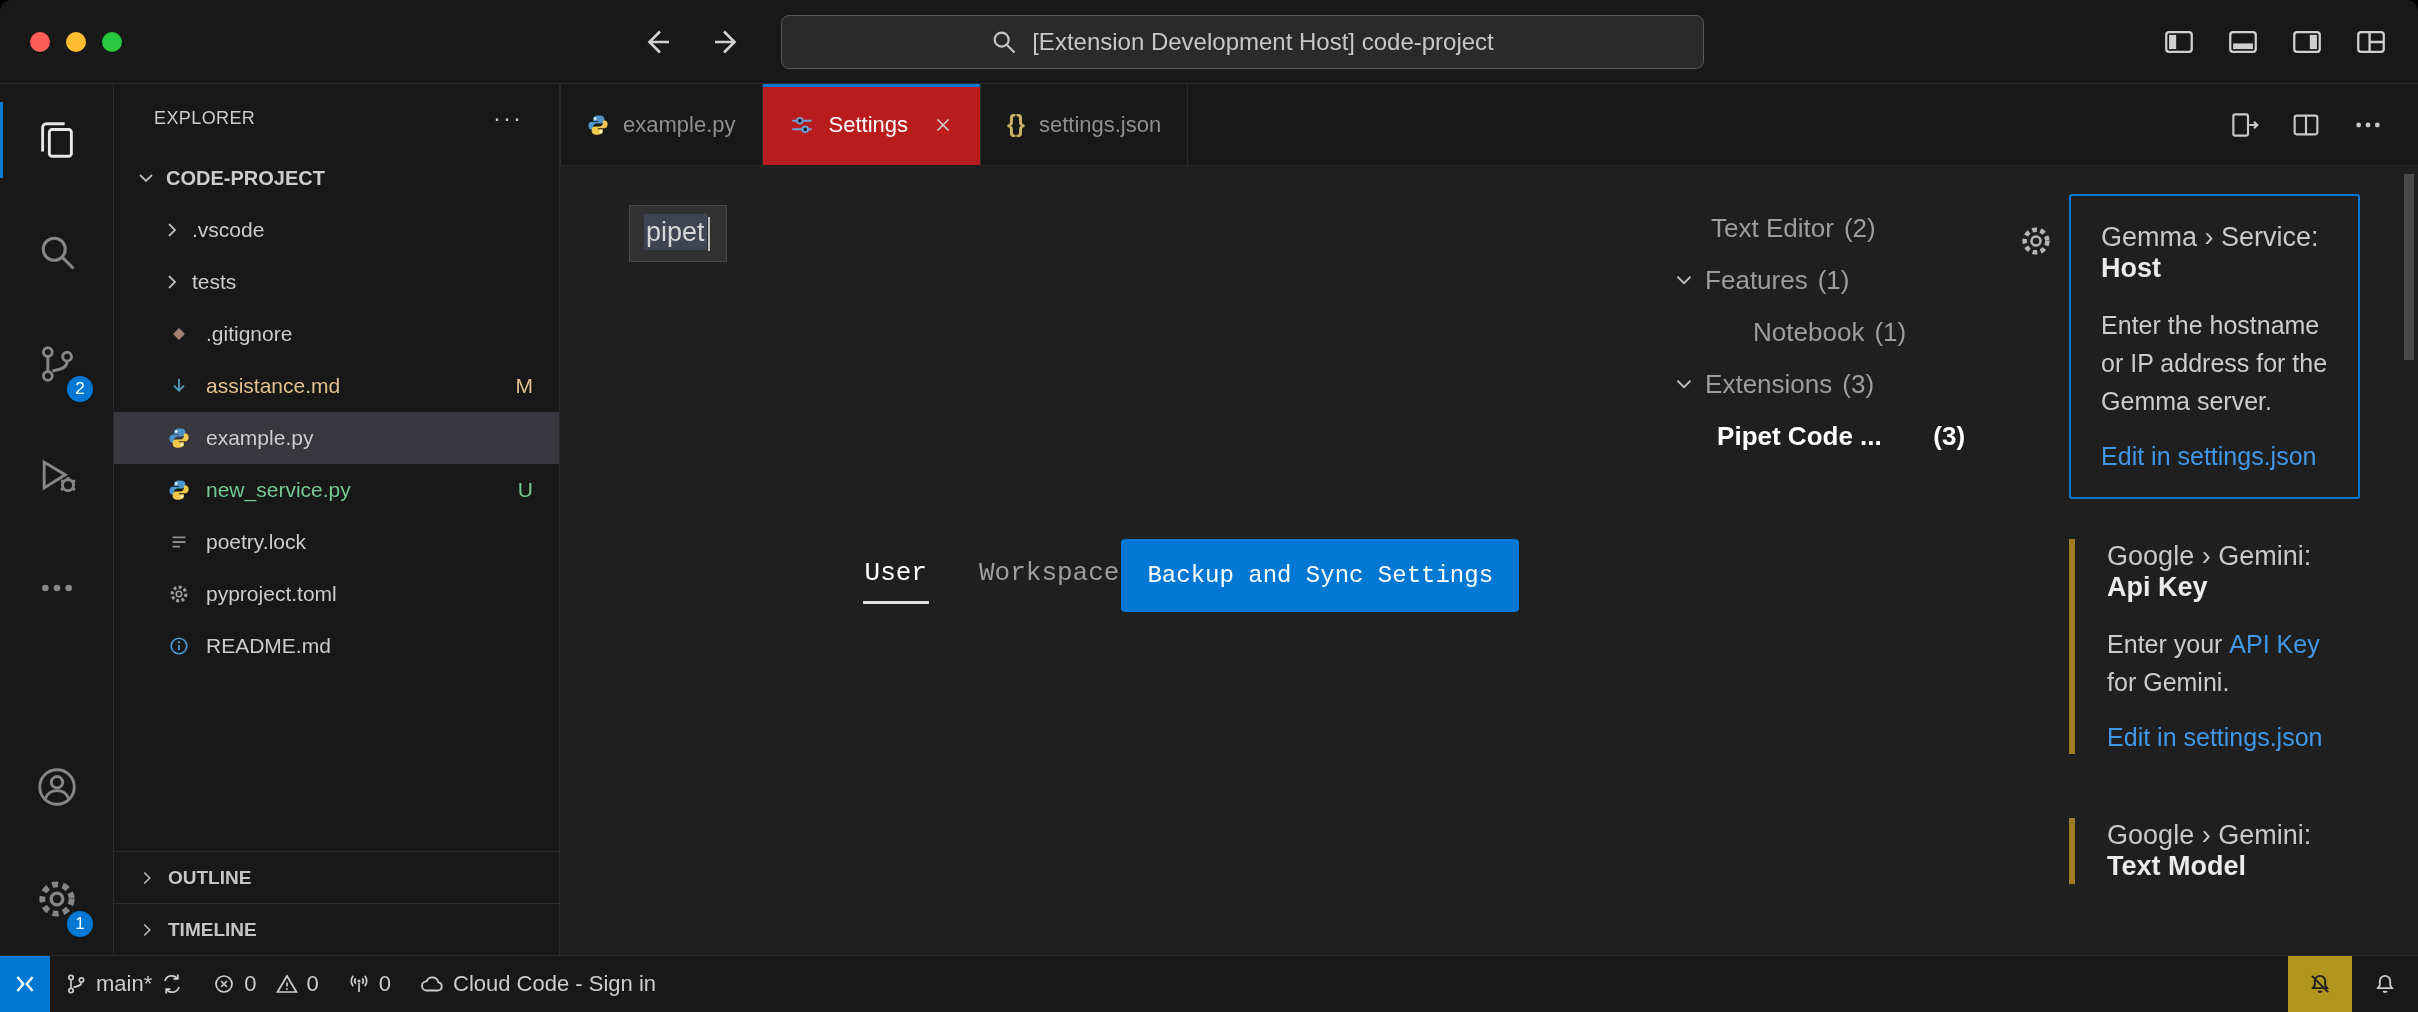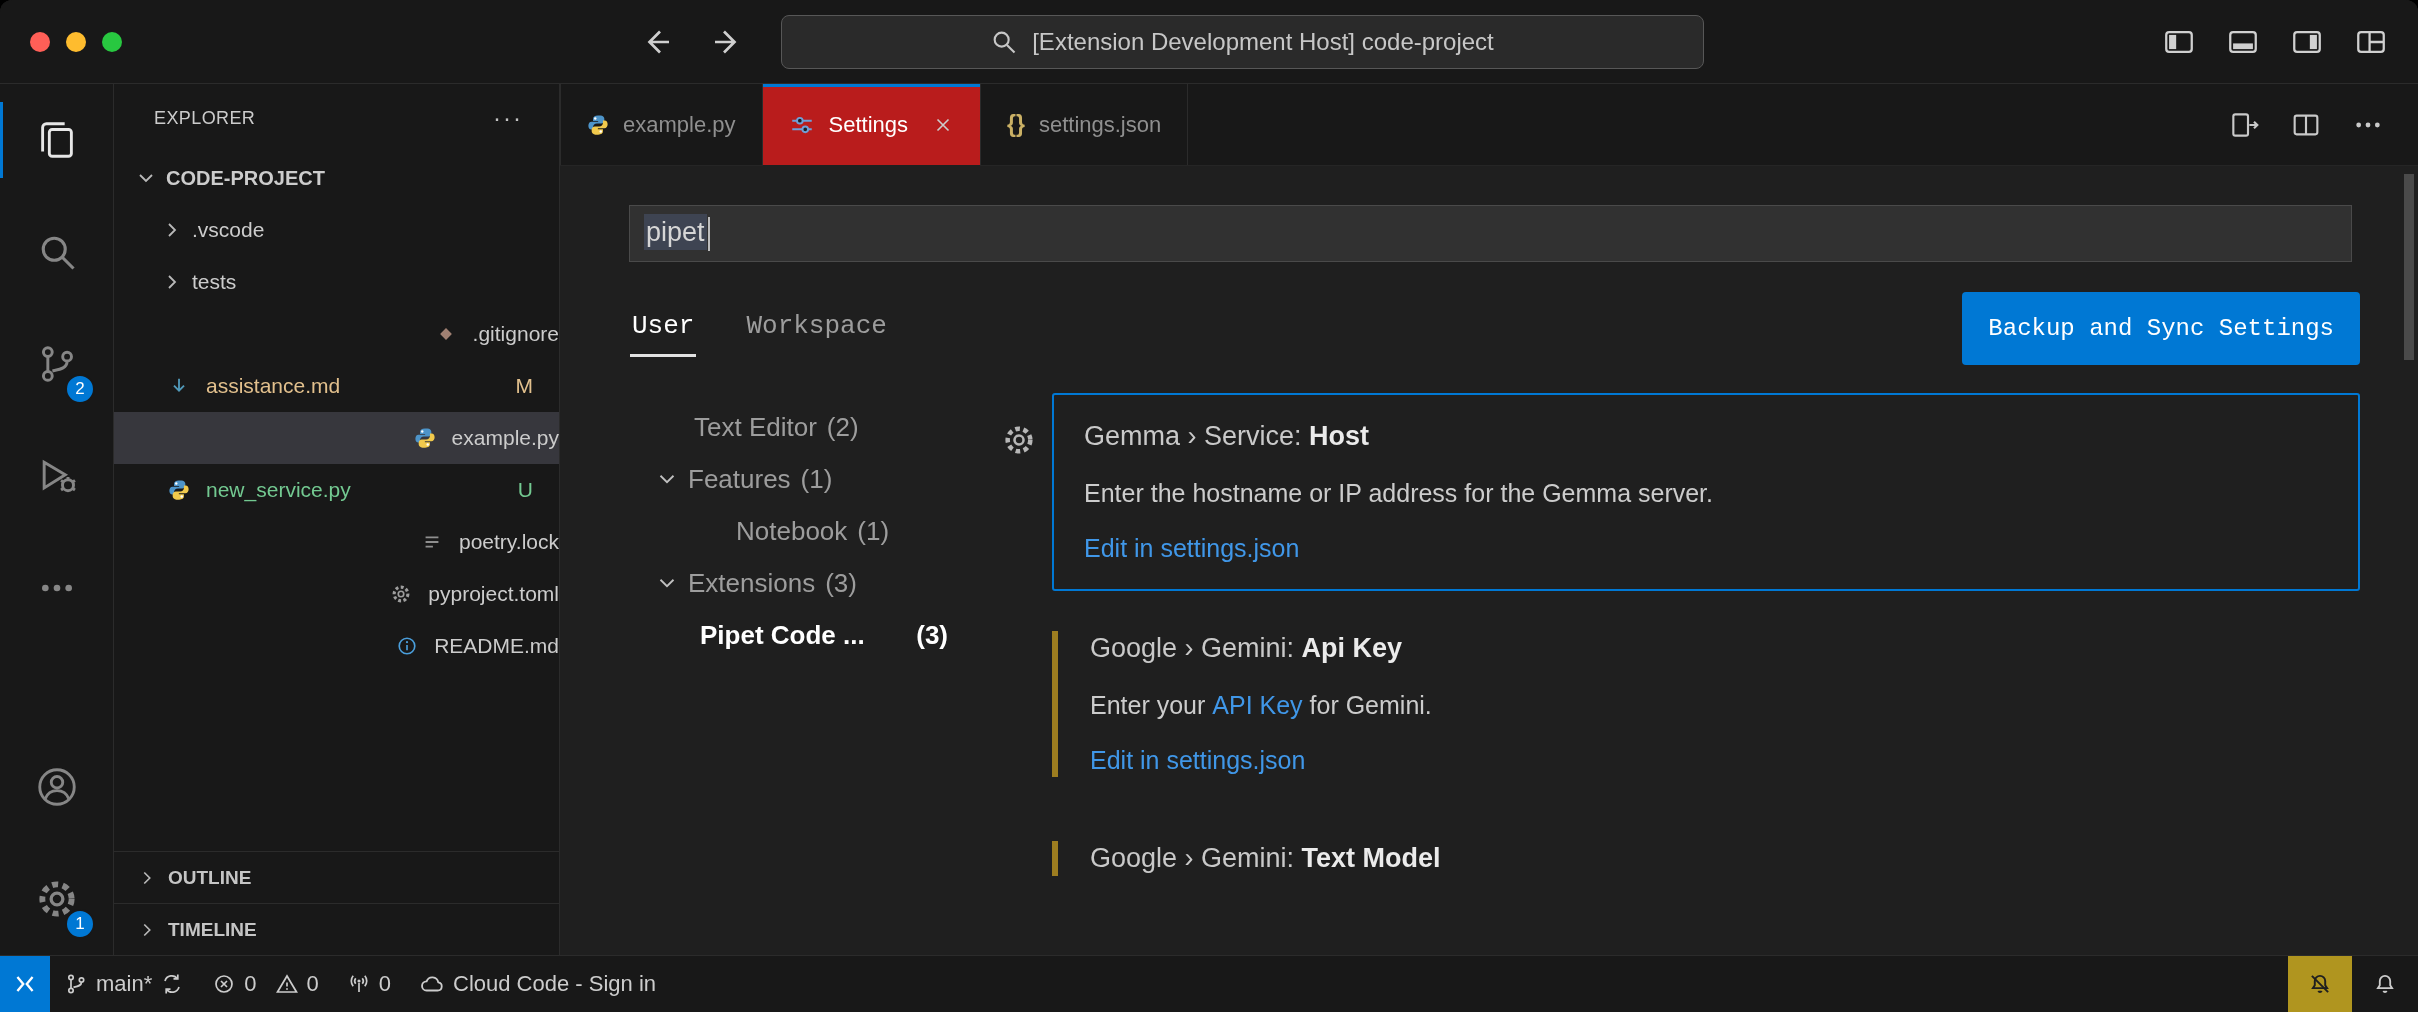--- a/index.html
+++ b/index.html
@@ -52,21 +52,21 @@
     width:446px; flex:0 0 446px; background:#181818; border-right:1px solid #2b2b2b;
     display:flex; flex-direction:column; min-height:0;
   }
   .sidebar-header { height:68px; display:flex; align-items:center; padding:0 36px 0 40px; font-size:18px; letter-spacing:.4px; color:#cccccc; }
   .sidebar-header .dots { margin-left:auto; color:#c3c3c3; letter-spacing:2px; font-size:24px; }
   .tree { }
   .tree-row { height:52px; display:flex; align-items:center; font-size:21px; color:#cccccc; padding-left:20px; position:relative; cursor:pointer; }
   .tree-row .chev { color:#b9b9b9; margin-right:8px; flex:0 0 auto; }
   .tree-row.root { font-weight:700; font-size:20px; }
   .tree-row.folder { padding-left:46px; }
-  .tree-row.file { padding-left:52px;justify-content:flex-end; }
+  .tree-row.file { padding-left:52px; }
   .tree-row.file .ficon { width:26px; margin-right:14px; display:flex; justify-content:center; flex:0 0 26px; }
   .tree-row.selected { background:#37373d; }
   .tree-row .fbadge { margin-left:auto; margin-right:26px; font-size:21px; }
   .tree-row.modified { color:#e2c08d; } .tree-row.modified .fbadge { color:#e2c08d; }
   .tree-row.untracked { color:#73c991; } .tree-row.untracked .fbadge { color:#73c991; }
   .sidebar-spacer { flex:1; }
   .sidebar-section { height:52px; display:flex; align-items:center; border-top:1px solid #2b2b2b; padding-left:22px; font-weight:700; font-size:19px; color:#c5c5c5; cursor:pointer; }
   .sidebar-section .chev { margin-right:10px; color:#b9b9b9; }
 
   
@@ -75,21 +75,21 @@
   .tab { display:flex; align-items:center; gap:14px; padding:0 26px; font-size:22px; color:#8f8f8f; border-right:1px solid #2b2b2b; position:relative; cursor:pointer; background:#181818; }
   .tab:first-child { border-left:1px solid #2b2b2b; }
   .tab.active { background:#b91c1c; color:#ffffff; }
   .tab.active::before { content:""; position:absolute; top:0; left:0; right:0; height:3px; background:#0078d4; }
   .tab.active::after { content:""; position:absolute; bottom:-1px; left:0; right:0; height:1px; background:#1f1f1f; }
   .tab .closex { margin-left:10px; color:#cccccc; }
   .braces { color:#cbb165; font-weight:700; font-size:23px; }
   .tab-actions { margin-left:auto; display:flex; align-items:center; gap:30px; padding-right:34px; color:#c9c9c9; }
 
   
-  .settings-editor { flex:1; min-height:0; display:flex; flex-direction:column; background:#1f1f1f; overflow:hidden; }
+  .settings-editor { flex:1; min-height:0; display:flex; flex-direction:row; background:#1f1f1f; overflow:hidden; }
   .settings-search {
     margin:39px 66px 0 69px; height:57px; background:#313131; border:1px solid #4a4a4a;
     display:flex; align-items:center; padding:0 16px 0 14px; font-size:27px; color:#d6d6d6;
   }
   .search-sel { background:#3e4452; padding:3px 2px; }
   .caret { width:2px; height:34px; background:#bdbdbd; display:inline-block; margin-left:1px; vertical-align:middle; }
   .search-right { margin-left:auto; display:flex; align-items:center; gap:20px; }
   .results-badge { border:1px solid #565656; background:#2c2c2c; color:#cfcfcf; font-size:21px; padding:5px 14px; border-radius:4px; white-space:nowrap; }
   .search-right .sicon { color:#c9c9c9; }
 

